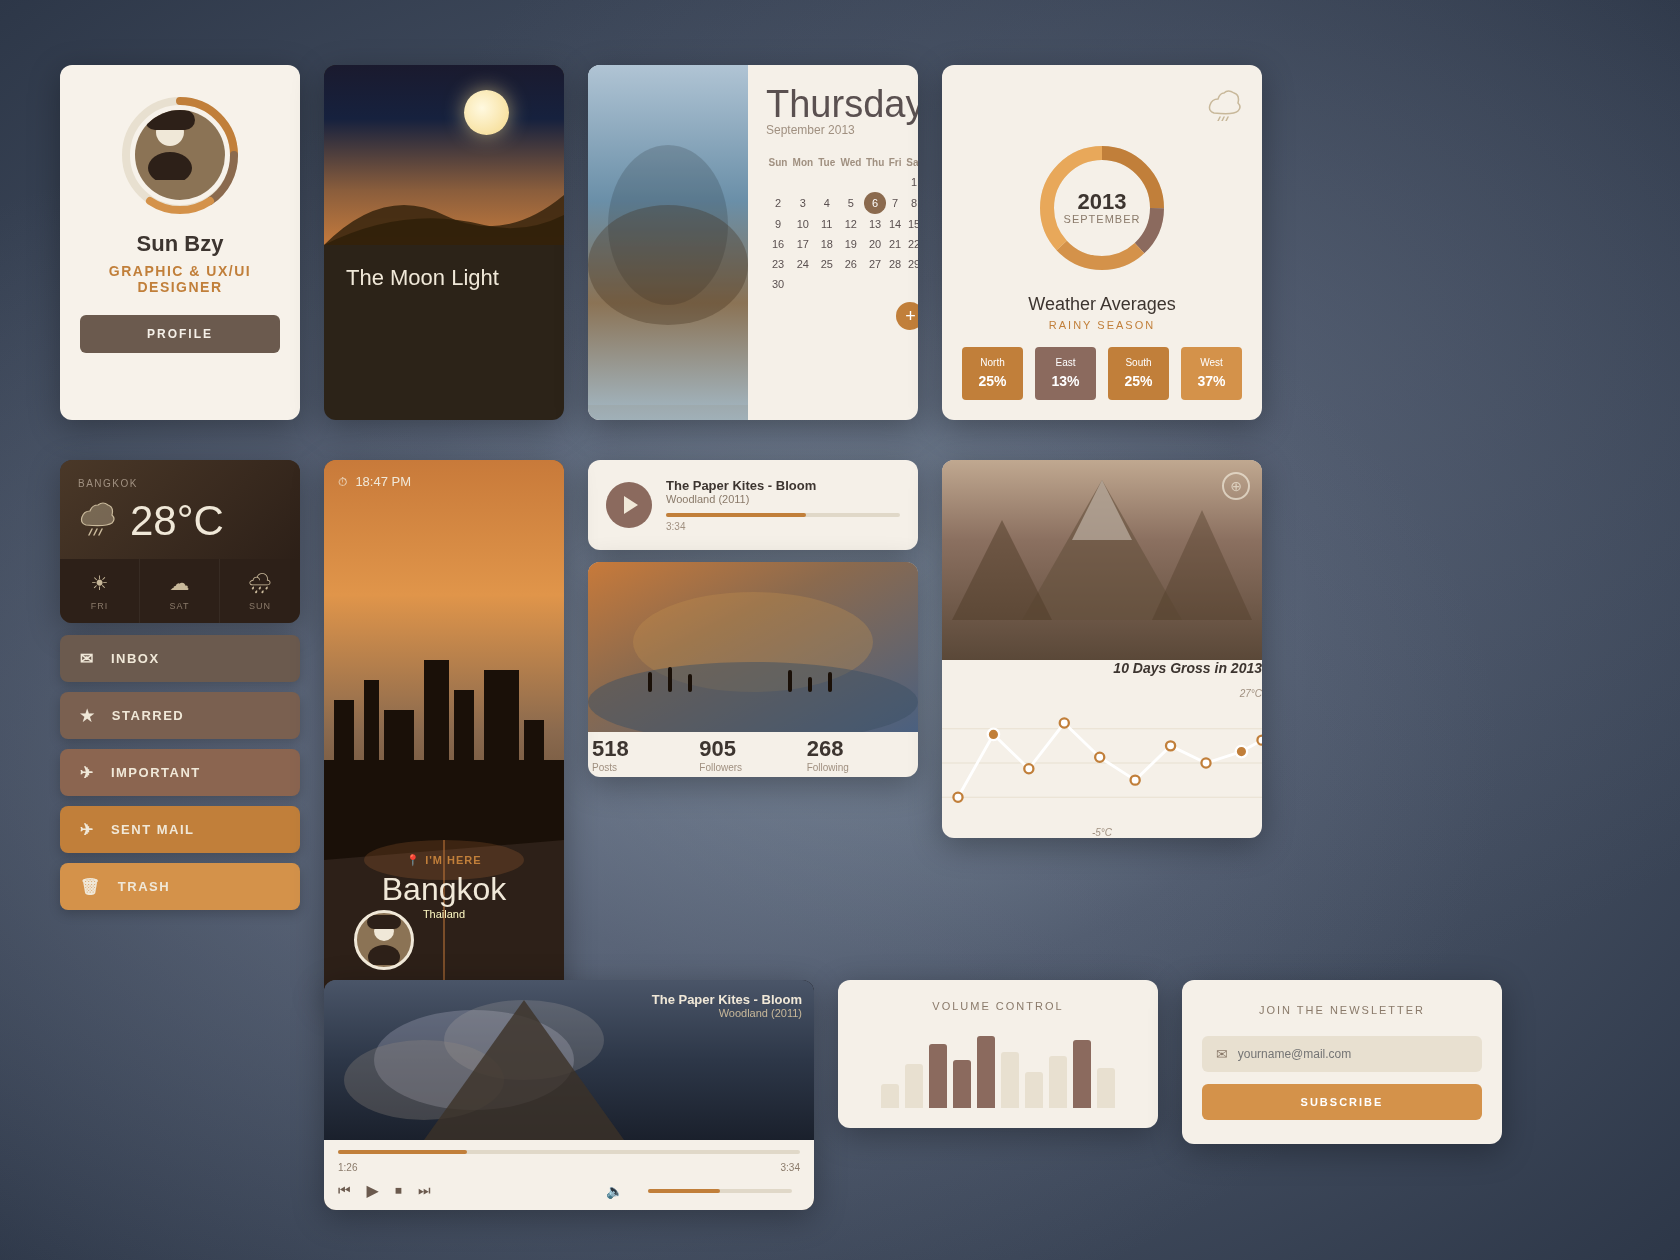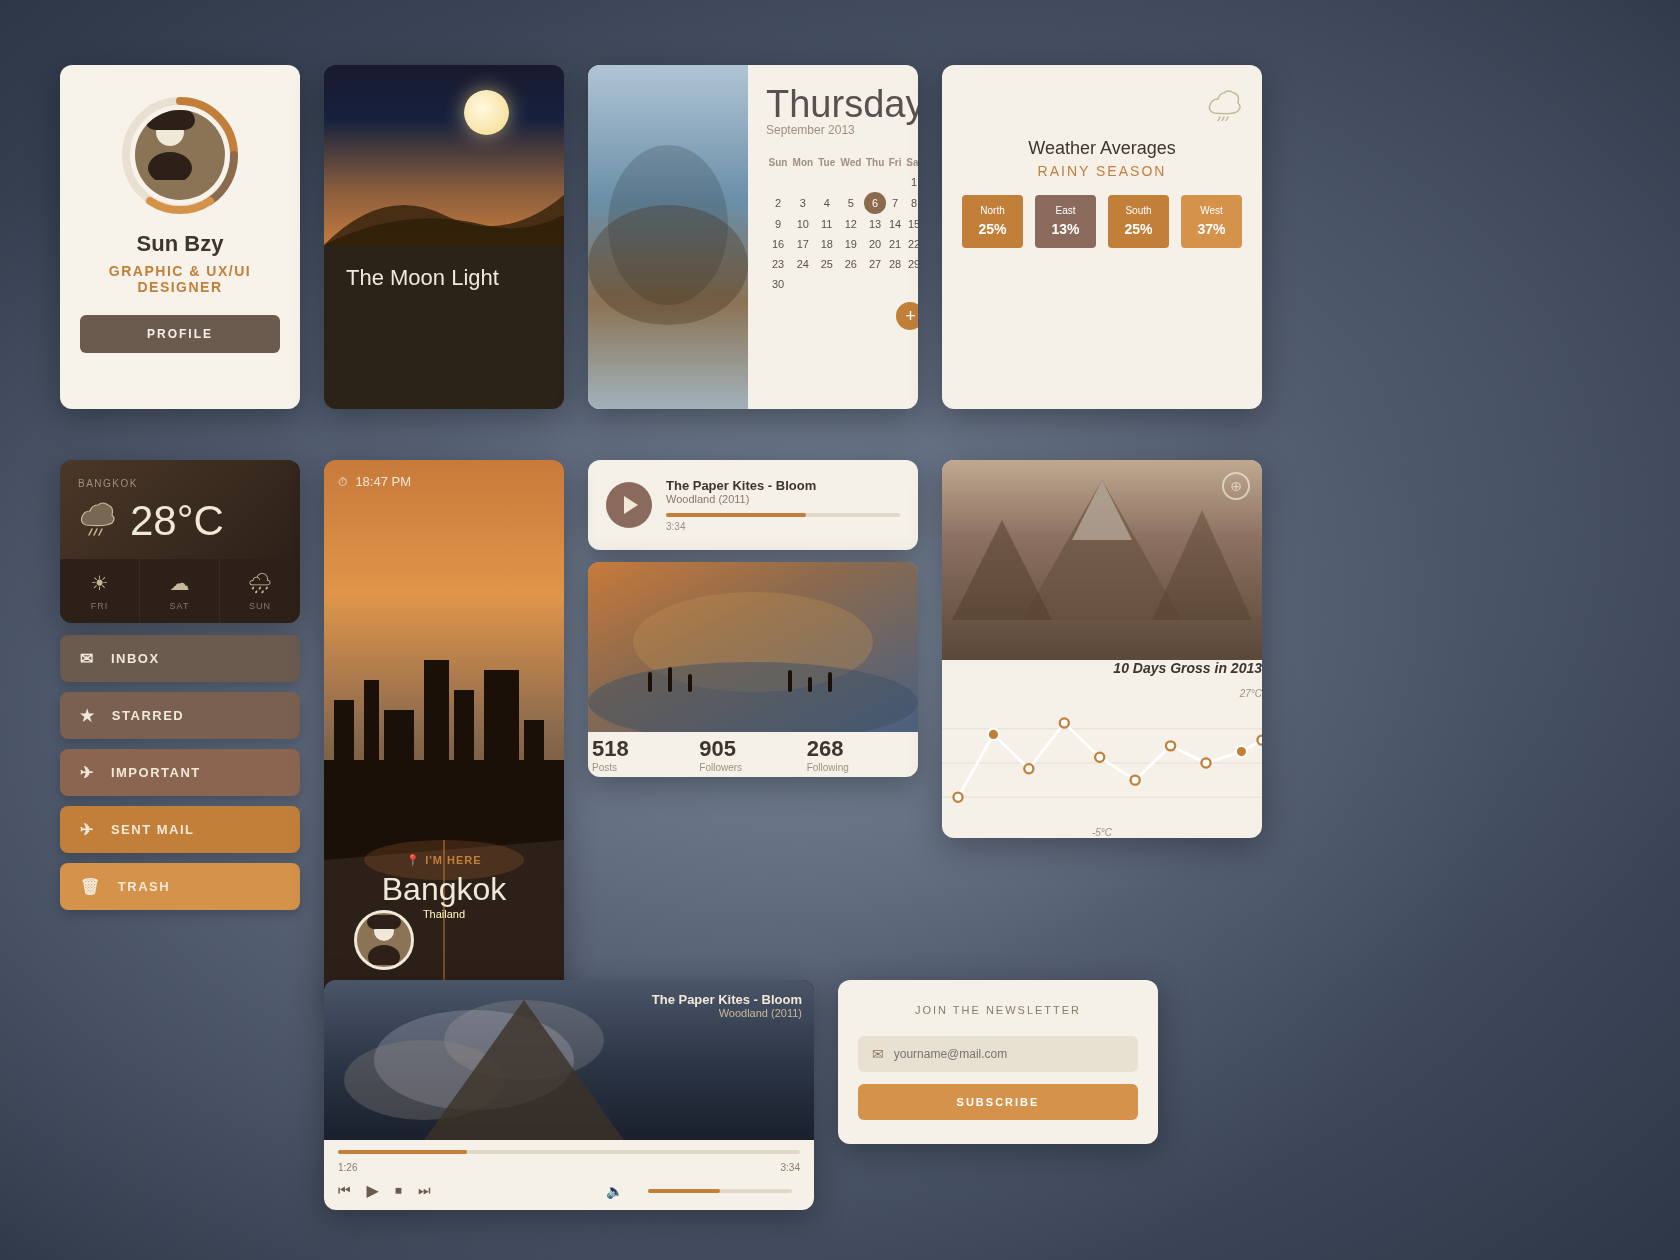--- a/index.html
+++ b/index.html
@@ -233,21 +233,21 @@
       font-size: 11px;
       color: #8a7a6a;
       letter-spacing: 1px;
     }
     .weather-title {
       font-size: 18px;
       color: #3d3530;
       margin-bottom: 4px;
     }
     .weather-subtitle {
-      font-size: 14px;
+      font-size: 11px;
       color: #c17f3a;
       letter-spacing: 2px;
       margin-bottom: 16px;
     }
     .weather-stats {
       display: grid;
       grid-template-columns: repeat(4, 1fr);
       gap: 12px;
     }
     .weather-stat {
@@ -828,20 +828,37 @@
 
   <div class="card weather-avg-card">
     <div class="weather-icon-top">
       <svg width="36" height="36" viewBox="0 0 36 36">
         <path d="M18 8 Q22 4 28 8 Q34 10 32 18 Q36 22 32 26 Q28 30 8 28 Q2 26 4 20 Q6 14 12 14 Q14 8 18 8Z" fill="none" stroke="#c8b89a" stroke-width="1.5"></path>
         <line x1="14" y1="32" x2="12" y2="36" stroke="#c8b89a" stroke-width="1.5" stroke-linecap="round"></line>
         <line x1="18" y1="32" x2="16" y2="36" stroke="#c8b89a" stroke-width="1.5" stroke-linecap="round"></line>
         <line x1="22" y1="32" x2="20" y2="36" stroke="#c8b89a" stroke-width="1.5" stroke-linecap="round"></line>
       </svg>
     </div>
+    <div class="donut-container">
+      <svg width="140" height="140" viewBox="0 0 140 140">
+        <circle cx="70" cy="70" r="55" fill="none" stroke="#e8e0d0" stroke-width="14"></circle>
+
+        <circle cx="70" cy="70" r="55" fill="none" stroke="#c17f3a" stroke-width="14" stroke-dasharray="86.4 259.6" stroke-dashoffset="0" transform="rotate(-90 70 70)"></circle>
+
+        <circle cx="70" cy="70" r="55" fill="none" stroke="#8b6a5e" stroke-width="14" stroke-dasharray="44.9 300.1" stroke-dashoffset="-86.4" transform="rotate(-90 70 70)"></circle>
+
+        <circle cx="70" cy="70" r="55" fill="none" stroke="#d4924a" stroke-width="14" stroke-dasharray="86.4 259.6" stroke-dashoffset="-131.3" transform="rotate(-90 70 70)"></circle>
+
+        <circle cx="70" cy="70" r="55" fill="none" stroke="#e8a85a" stroke-width="14" stroke-dasharray="127.9 218.1" stroke-dashoffset="-217.7" transform="rotate(-90 70 70)"></circle>
+      </svg>
+      <div class="donut-center-text">
+        <div class="donut-year">2013</div>
+        <div class="donut-month">SEPTEMBER</div>
+      </div>
+    </div>
     <div class="weather-title">Weather Averages</div>
     <div class="weather-subtitle">RAINY SEASON</div>
     <div class="weather-stats">
       <div class="weather-stat ws-north">
         <span class="weather-stat-label">North</span>
         <span class="weather-stat-value">25%</span>
       </div>
       <div class="weather-stat ws-east">
         <span class="weather-stat-label">East</span>
         <span class="weather-stat-value">13%</span>
@@ -1116,20 +1133,35 @@
         <span class="ctrl-btn">⏭</span>
         <span style="flex:1"></span>
         <span class="ctrl-btn">🔈</span>
         <div style="flex:1; height:4px; background:#e0d8c8; border-radius:2px; position:relative; margin: 0 8px;">
           <div style="position:absolute; left:0; top:0; height:100%; width:50%; background:#c17f3a; border-radius:2px;"></div>
         </div>
       </div>
     </div>
   </div>
 
+  <div class="volume-card">
+    <div class="volume-title">VOLUME CONTROL</div>
+    <div class="volume-bars">
+      <div class="vol-bar" style="height:24px; background:#e8e0d0;"></div>
+      <div class="vol-bar" style="height:44px; background:#e8e0d0;"></div>
+      <div class="vol-bar" style="height:64px; background:#8b6a5e;"></div>
+      <div class="vol-bar" style="height:48px; background:#8b6a5e;"></div>
+      <div class="vol-bar" style="height:72px; background:#8b6a5e;"></div>
+      <div class="vol-bar" style="height:56px; background:#e8e0d0;"></div>
+      <div class="vol-bar" style="height:36px; background:#e8e0d0;"></div>
+      <div class="vol-bar" style="height:52px; background:#e8e0d0;"></div>
+      <div class="vol-bar" style="height:68px; background:#8b6a5e;"></div>
+      <div class="vol-bar" style="height:40px; background:#e8e0d0;"></div>
+    </div>
+  </div>
 
   <div class="newsletter-card">
     <div class="newsletter-title">JOIN THE NEWSLETTER</div>
     <div class="newsletter-input">
       <span class="newsletter-input-icon">✉</span>
       <input type="email" placeholder="yourname@mail.com" style="">
     </div>
     <button class="subscribe-btn">SUBSCRIBE</button>
   </div>
 </div>

